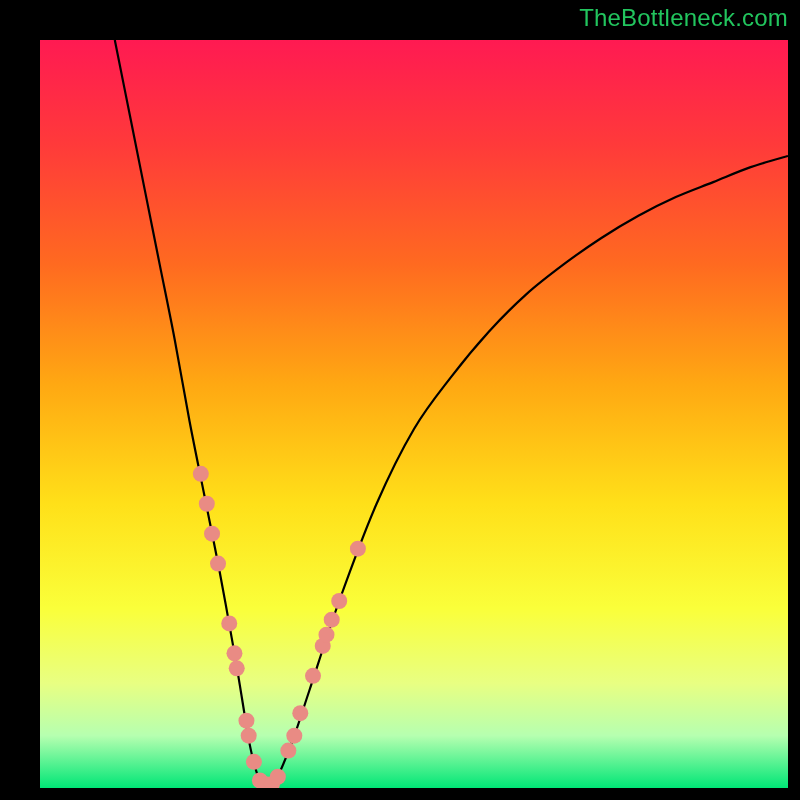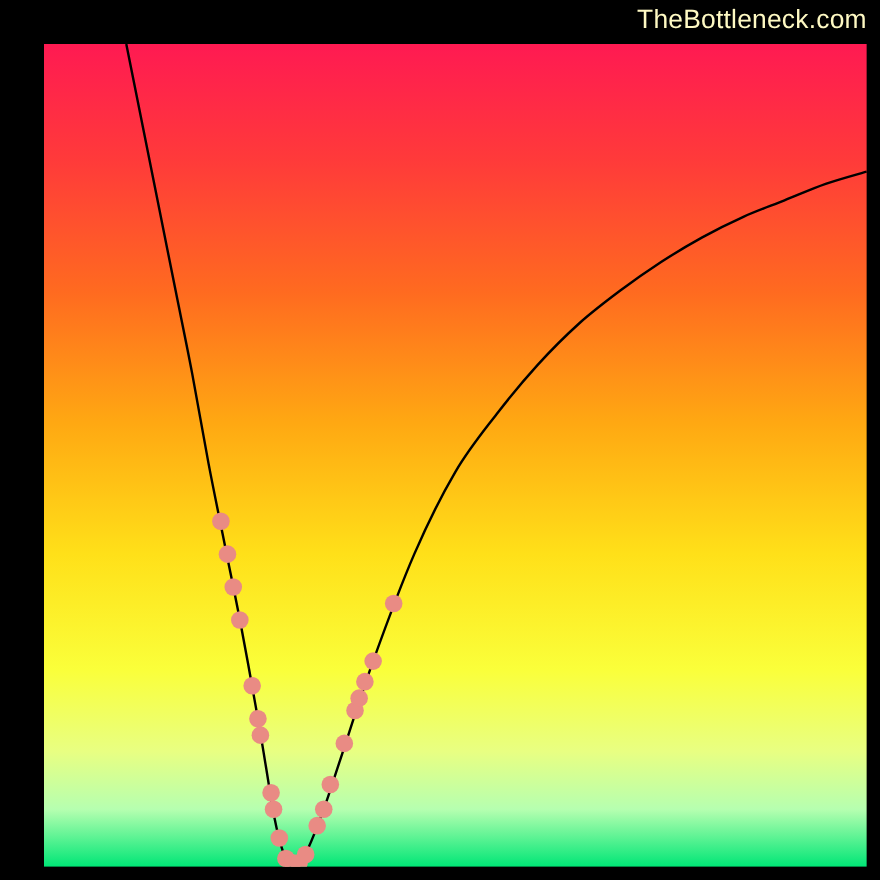--- a/index.html
+++ b/index.html
@@ -14,21 +14,21 @@
   .frame {
     position: relative;
     width: 800px;
     height: 800px;
     background: #000;
   }
   .watermark {
     position: absolute;
     top: 4px;
     right: 12px;
-    color: #fef9c3;
+    color: #22c55e;
     font-size: 24px;
     font-weight: 500;
     letter-spacing: 0.2px;
     z-index: 10;
   }
   .plot-wrap {
     position: absolute;
     left: 40px;
     top: 40px;
     width: 748px;

